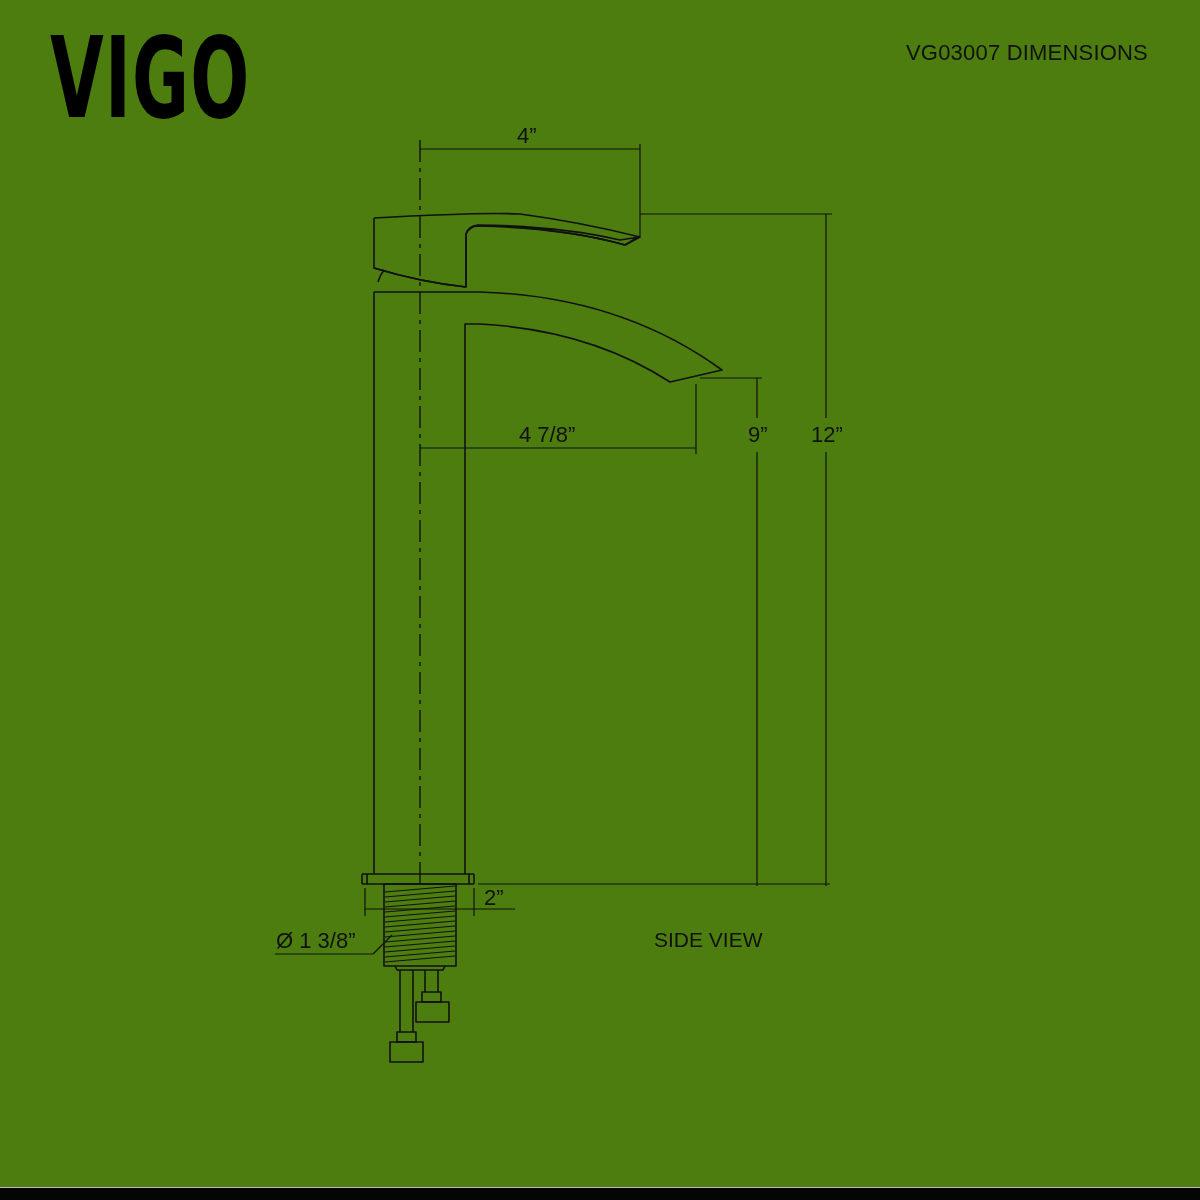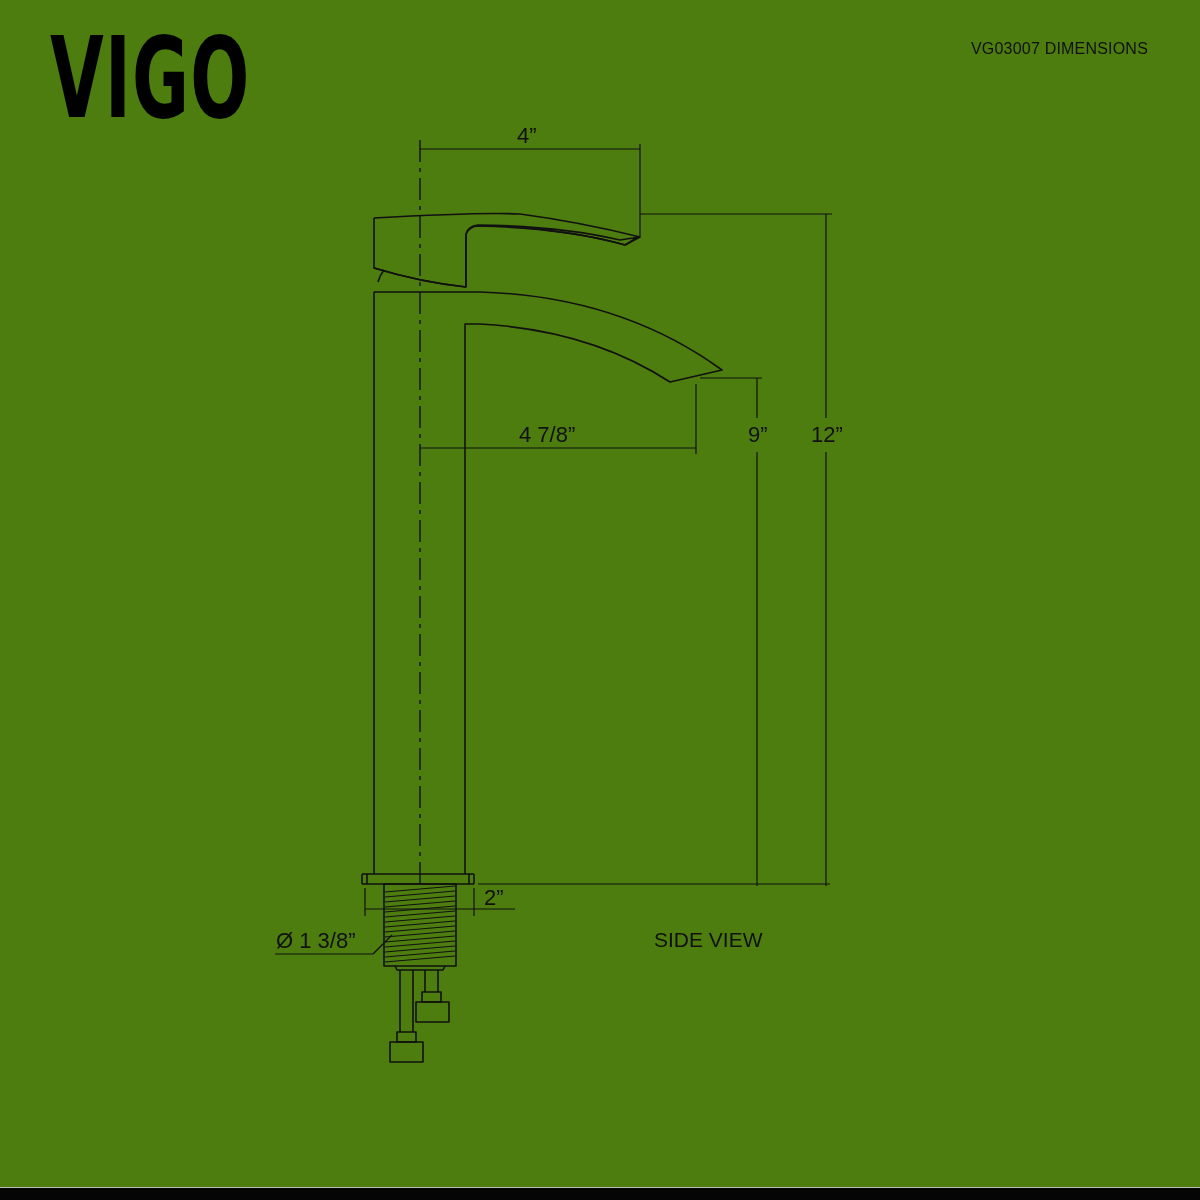--- a/index.html
+++ b/index.html
@@ -22,21 +22,21 @@
       letter-spacing: 2px;
       transform: scaleX(0.62);
       transform-origin: left top;
       line-height: 1;
       color: #000;
     }
     .doc-title {
       position: absolute;
       right: 52px;
       top: 40px;
-      font-size: 16px;
+      font-size: 22px;
       letter-spacing: 0.2px;
       color: #111;
     }
     svg.drawing {
       position: absolute;
       left: 0; top: 0;
     }
     .dim-label {
       font-family: "Liberation Sans", sans-serif;
       font-size: 22px;

